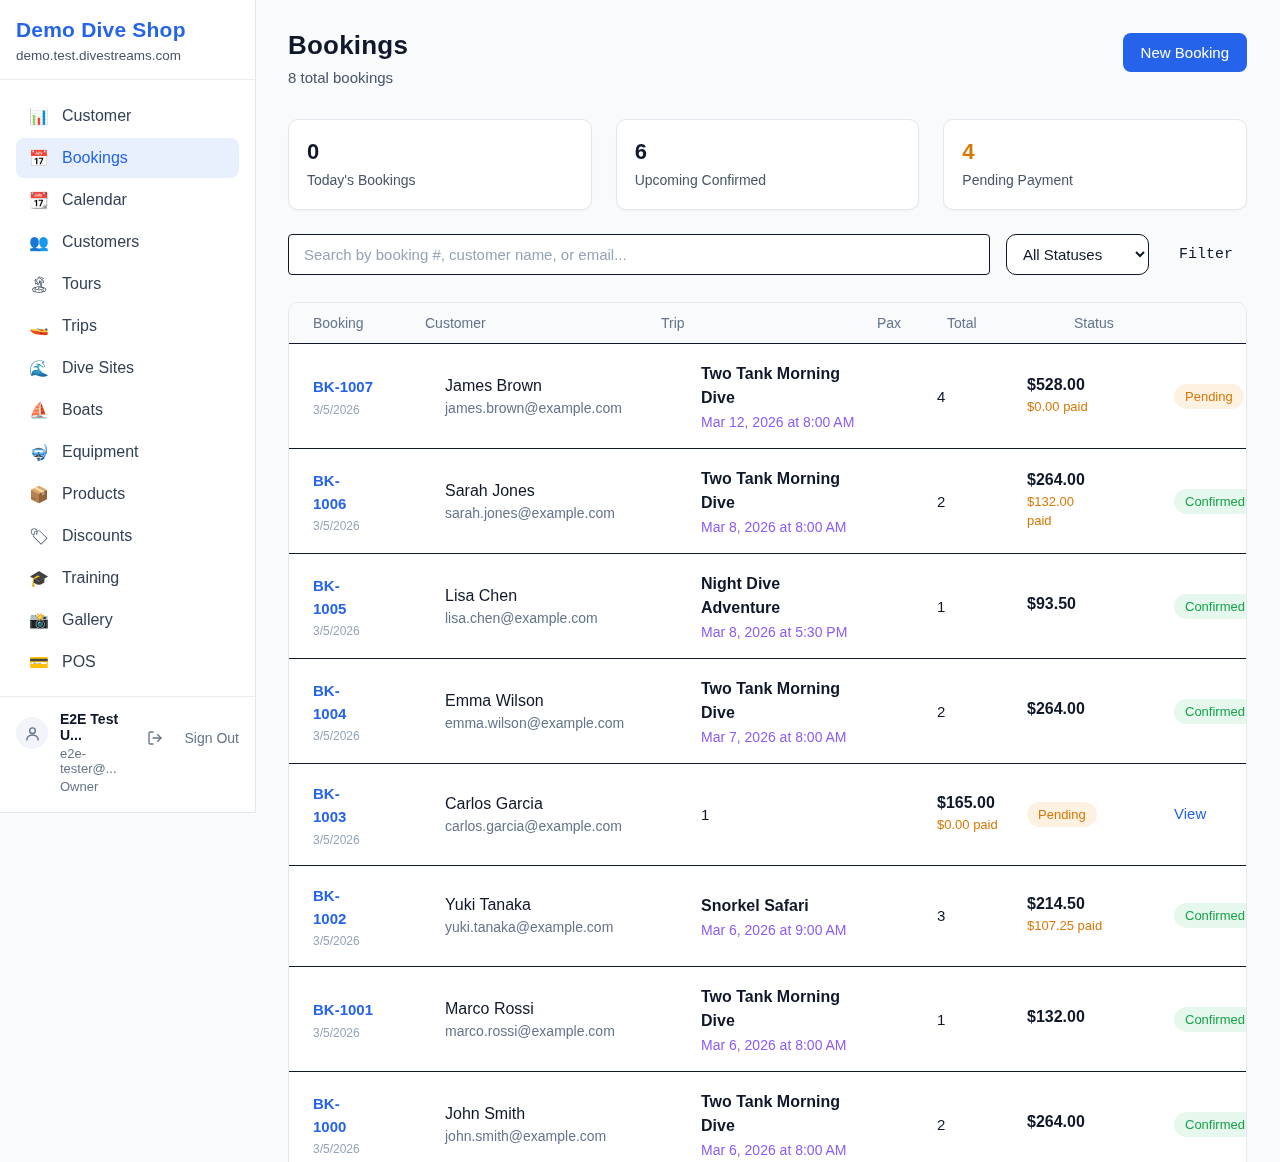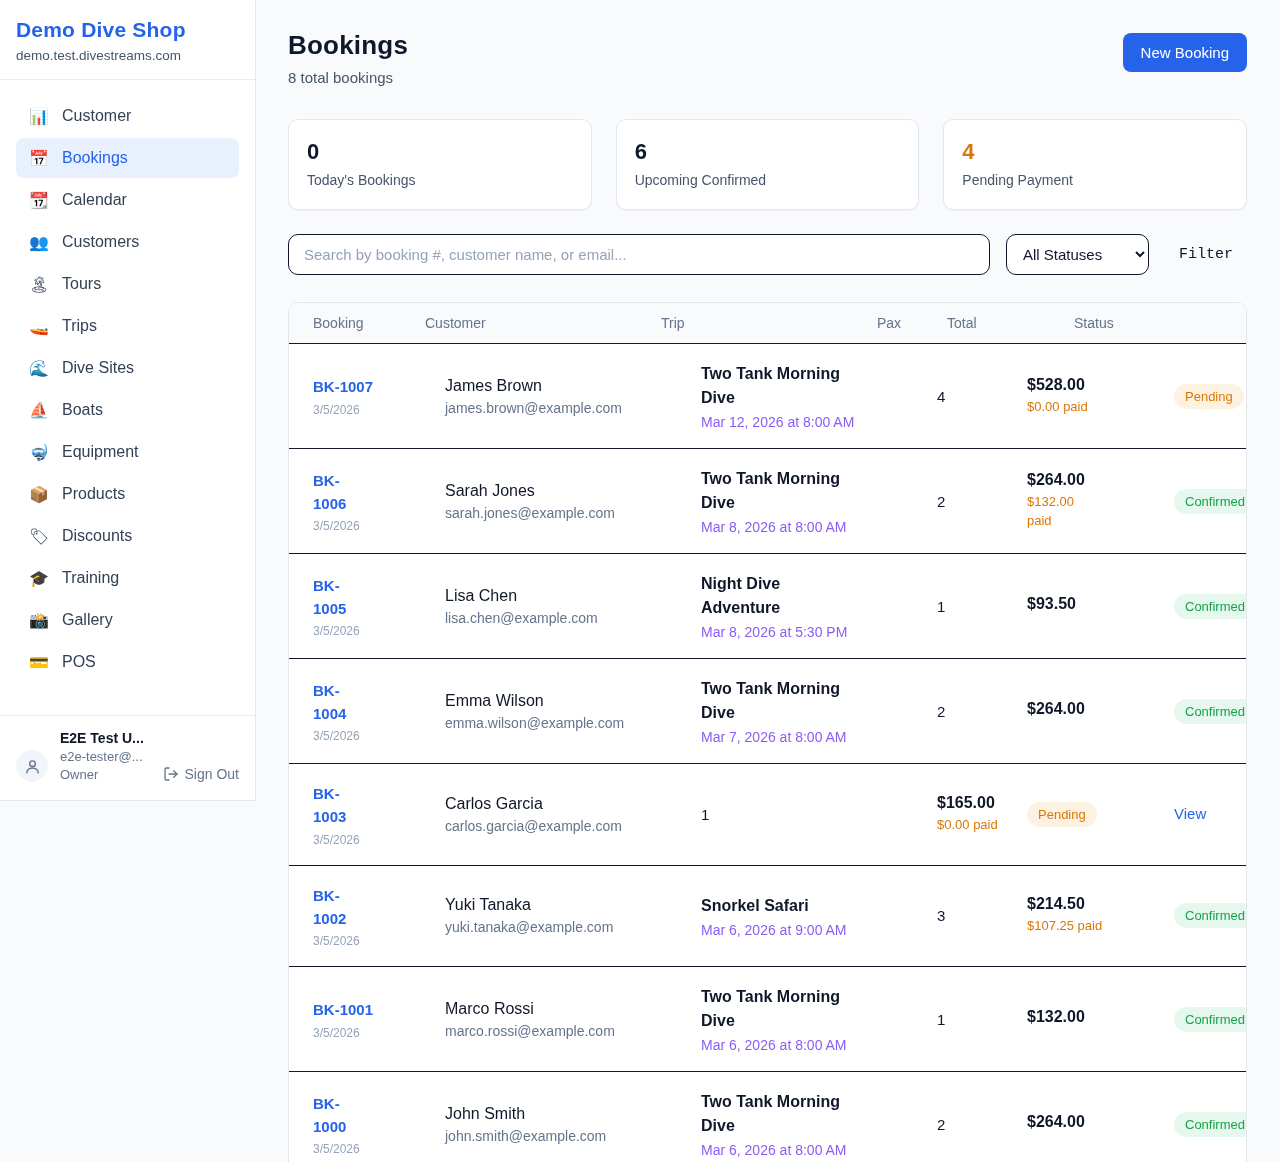--- a/index.html
+++ b/index.html
@@ -24,33 +24,33 @@
   .nav-item {
     display:flex; align-items:center; gap:13px;
     height:40px; margin:2px 16px; padding:0 13px;
     border-radius:8px; cursor:pointer;
     font-size:16px; color:#334155;
   }
   .nav-item .nav-icon { font-size:16px; width:20px; text-align:center; }
   .nav-item.active { background:#e8f0fe; color:#2563eb; font-weight:500; }
   .sidebar-footer {
     border-top:1px solid #e9edf2; padding:14px 16px 18px 16px;
-    display:flex; align-items:flex-end; gap:12px;margin-top:19px;
+    display:flex; align-items:flex-start; gap:12px;
   }
   .avatar {
     width:32px; height:32px; border-radius:50%; background:#f1f5f9;
     display:flex; align-items:center; justify-content:center; flex:0 0 32px;
     margin-top:6px;
   }
   .user-block { flex:1; min-width:0; }
   .user-name { font-size:14px; font-weight:700; color:#0f172a; }
   .user-email { font-size:13px; color:#64748b; margin-top:3px; }
   .user-role { font-size:13px; color:#64748b; margin-top:3px; }
   .signout {
-    display:flex; align-items:center; gap:6px; margin-top:19px;
+    display:flex; align-items:center; gap:22px; margin-top:19px;
     background:none; border:none; cursor:pointer;
     font-size:14px; color:#64748b; font-family:inherit; white-space:nowrap;
   }
 
   
   .main { flex:1; padding:30px 33px 32px 32px; min-width:0; }
   .page-header { display:flex; justify-content:space-between; align-items:flex-start; }
   .page-title { font-size:26px; font-weight:700; color:#0f172a; letter-spacing:.2px; }
   .page-subtitle { font-size:15px; color:#475569; margin-top:8px; }
   .btn-primary {
@@ -63,21 +63,21 @@
   .stat-card {
     background:#fff; border:1px solid #e2e8f0; border-radius:10px;
     padding:19px 18px 21px 18px; box-shadow:0 1px 2px rgba(15,23,42,.04);
   }
   .stat-value { font-size:22px; font-weight:700; color:#0f172a; }
   .stat-value.orange { color:#d97706; }
   .stat-label { font-size:14px; color:#475569; margin-top:7px; }
 
   .controls { display:flex; align-items:center; gap:16px; margin-top:24px; }
   .search-input {
-    flex:1; height:41px; border:1.5px solid #0f172a; border-radius:10px;
+    flex:1; height:41px; border:1.5px solid #0f172a; border-radius:4px;
     padding:0 15px; font-size:15px; font-family:inherit; color:#0f172a;
     background:#fff; outline:none;
   }
   .search-input::placeholder { color:#94a3b8; }
   .status-select {
     height:41px; border:1.5px solid #0f172a; border-radius:10px;
     background:#fff; font-size:15px; font-family:inherit; color:#0f172a;
     padding:0 10px 0 12px; min-width:143px; cursor:pointer;
   }
   .filter-btn {

